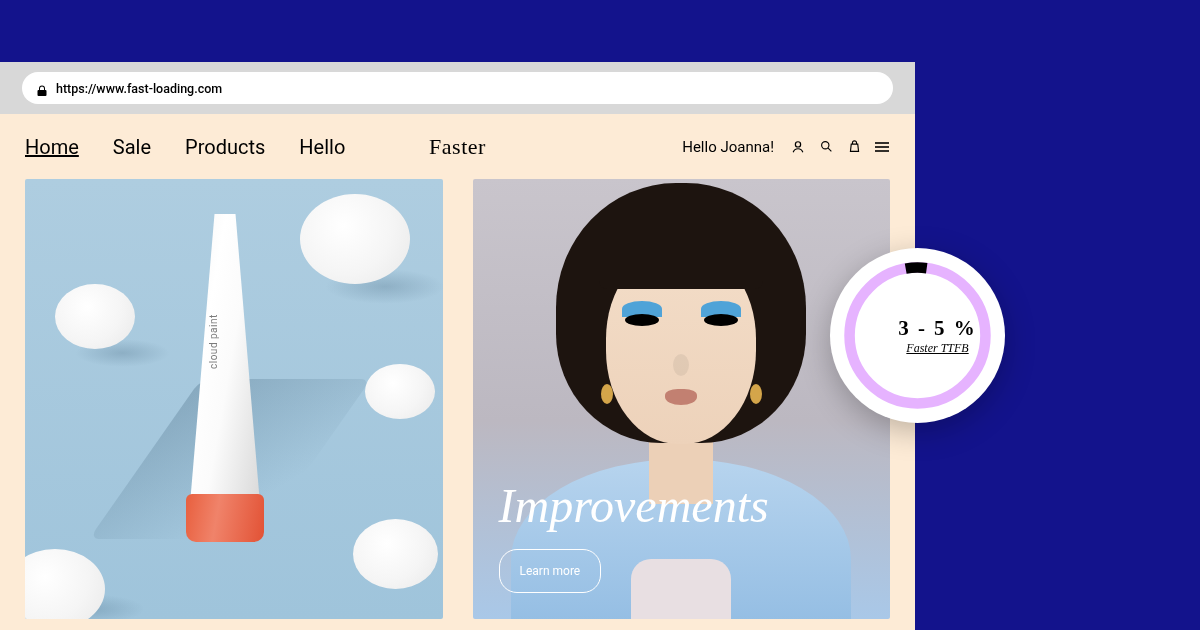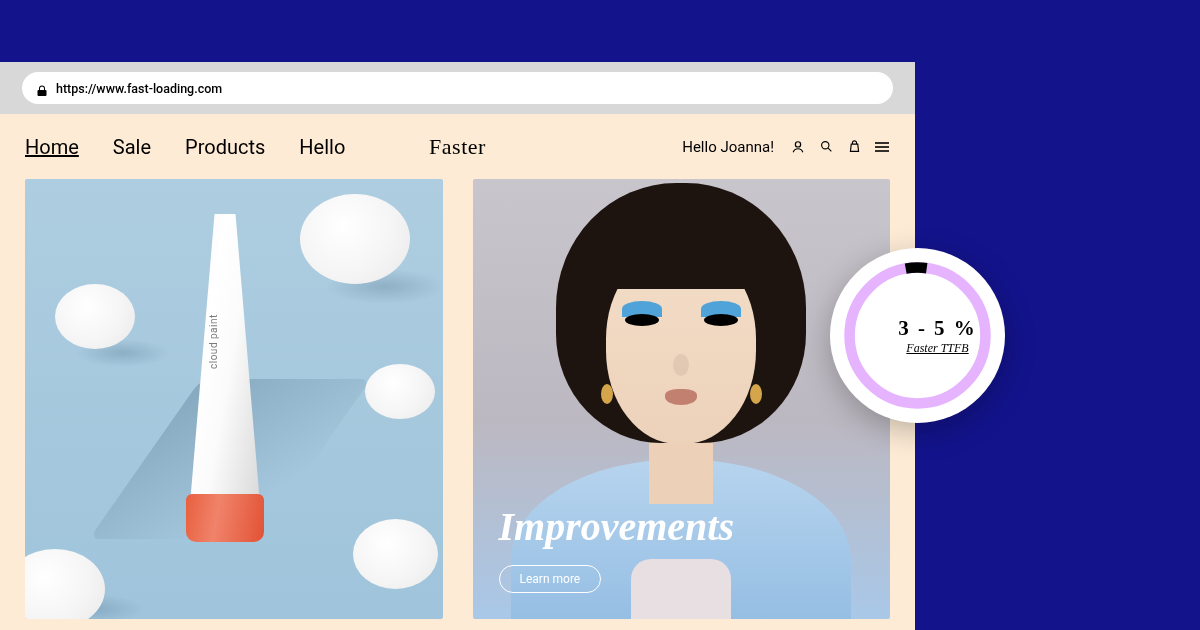--- a/index.html
+++ b/index.html
@@ -196,27 +196,27 @@
   }
   .tee { position: absolute; bottom: 0; left: 50%; transform: translateX(-50%); width: 100px; height: 60px; background: #e8dfe2; border-radius: 20px 20px 0 0; }
 
   .overlay {
     position: absolute;
     left: 26px;
     bottom: 26px;
     color: #fff;
   }
   .ov-line1 { font-family: Georgia, "Times New Roman", serif; font-size: 40px; font-weight: 700; line-height: 1; }
-  .ov-line2 { font-family: Georgia, "Times New Roman", serif; font-size: 40px; font-style: italic; font-weight: 700; line-height: 1.1; }
+  .ov-line2 { font-family: Georgia, "Times New Roman", serif; font-size: 48px; font-style: italic; font-weight: 400; line-height: 1.1; }
   .learn-btn {
     margin-top: 16px;
     display: inline-block;
     border: 1px solid #fff;
     border-radius: 18px;
-    padding: 6px 20px;
+    padding: 14px 20px;
     font-size: 12px;
     color: #fff;
     cursor: pointer;
   }
 
   
   .badge {
     position: absolute;
     top: 248px;
     left: 830px;

